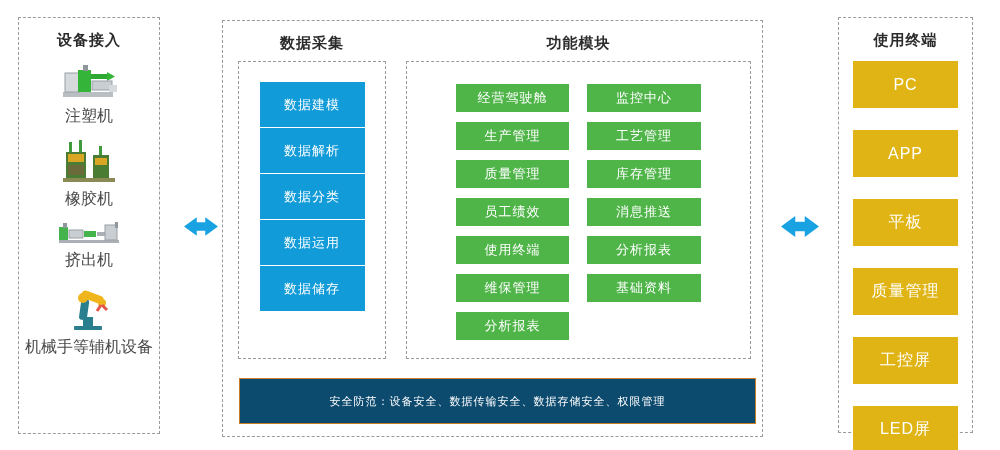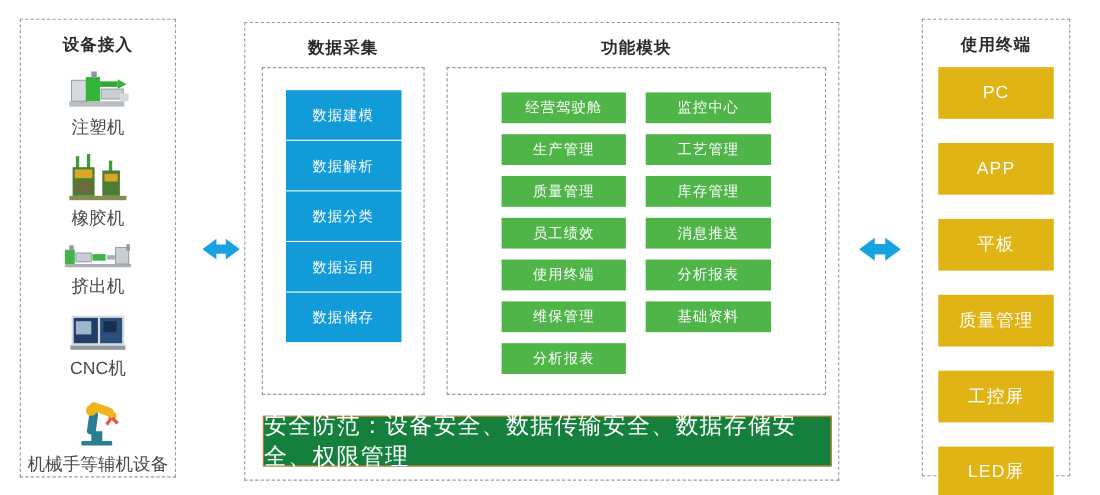--- a/index.html
+++ b/index.html
@@ -17,21 +17,21 @@
 
   
   #middle-panel{left:222px;top:20px;width:541px;height:417px;}
   .inner-box{position:absolute;border:1px dashed #9a9a9a;box-sizing:border-box;}
   #dc-title{position:absolute;top:13px;left:15px;width:148px;}
   #fm-title{position:absolute;top:13px;left:183px;width:345px;}
   #dc-box{left:15px;top:40px;width:148px;height:298px;display:flex;flex-direction:column;align-items:center;padding-top:20px;gap:1px;}
   .blue-box{width:105px;height:45px;background:#119BD8;color:#ffffff;font-size:13px;display:flex;align-items:center;justify-content:center;letter-spacing:1px;}
   #fm-box{left:183px;top:40px;width:345px;height:298px;display:grid;grid-template-columns:113px 114px;column-gap:18px;row-gap:10px;justify-content:center;align-content:start;padding-top:22px;}
   .green-box{height:28px;background:#4FB549;color:#ffffff;font-size:13px;display:flex;align-items:center;justify-content:center;letter-spacing:1px;}
-  #security-bar{position:absolute;left:16px;top:357px;width:517px;height:46px;background:#15803d;border:1px solid #C97C26;box-sizing:border-box;color:#ffffff;font-size:21px;display:flex;align-items:center;justify-content:center;letter-spacing:1px;}
+  #security-bar{position:absolute;left:16px;top:357px;width:517px;height:46px;background:#0c4a6e;border:1px solid #C97C26;box-sizing:border-box;color:#ffffff;font-size:11px;display:flex;align-items:center;justify-content:center;letter-spacing:1px;}
 
   
   #right-panel{left:838px;top:17px;width:135px;height:416px;display:flex;flex-direction:column;align-items:center;}
   #right-panel .panel-title{margin-top:13px;}
   #terminal-list{margin-top:11px;display:flex;flex-direction:column;gap:22px;align-items:flex-end;}
   .yellow-box{width:105px;height:47px;background:#E0B414;color:#ffffff;font-size:16px;display:flex;align-items:center;justify-content:center;letter-spacing:1px;}
 
   .arrow{position:absolute;}
 </style>
 </head>
@@ -82,33 +82,20 @@
         <rect x="12" y="9" width="14" height="8" fill="#c9ced2" stroke="#9aa0a5"></rect>
         <rect x="27" y="10" width="12" height="6" fill="#45b34b"></rect>
         <rect x="40" y="11" width="8" height="4" fill="#aab0b5"></rect>
         <rect x="48" y="4" width="12" height="15" fill="#c9ced2" stroke="#9aa0a5"></rect>
         <rect x="58" y="1" width="3" height="6" fill="#8f979c"></rect>
       </svg>
     </div>
     <div class="device-label">挤出机</div>
   </div>
 
-  <div class="device">
-    <div class="icon-wrap">
-      <svg width="56" height="38" viewBox="0 0 56 38">
-        <rect x="3" y="32" width="50" height="4" fill="#8f979c"></rect>
-        <rect x="4" y="5" width="48" height="27" fill="#d7dadc"></rect>
-        <rect x="6" y="7" width="22" height="23" fill="#1f3f66"></rect>
-        <rect x="8" y="10" width="14" height="12" fill="#9fb6cc"></rect>
-        <rect x="30" y="7" width="20" height="23" fill="#2a4f7c"></rect>
-        <rect x="33" y="10" width="12" height="10" fill="#16304e"></rect>
-      </svg>
-    </div>
-    <div class="device-label">CNC机</div>
-  </div>
 
   <div class="device">
     <div class="icon-wrap">
       <svg width="46" height="50" viewBox="0 0 46 50">
         <rect x="8" y="44" width="28" height="4" rx="1" fill="#2a7f8f"></rect>
         <rect x="17" y="35" width="10" height="9" fill="#2a7f8f"></rect>
         <rect x="14" y="17" width="8" height="21" rx="3" fill="#2a7f8f" transform="rotate(8 18 28)"></rect>
         <rect x="15" y="11" width="23" height="8" rx="4" fill="#f0b51c" transform="rotate(20 26 15)"></rect>
         <circle cx="17" cy="16" r="5" fill="#f0b51c"></circle>
         <circle cx="36" cy="21" r="4" fill="#f0b51c"></circle>

